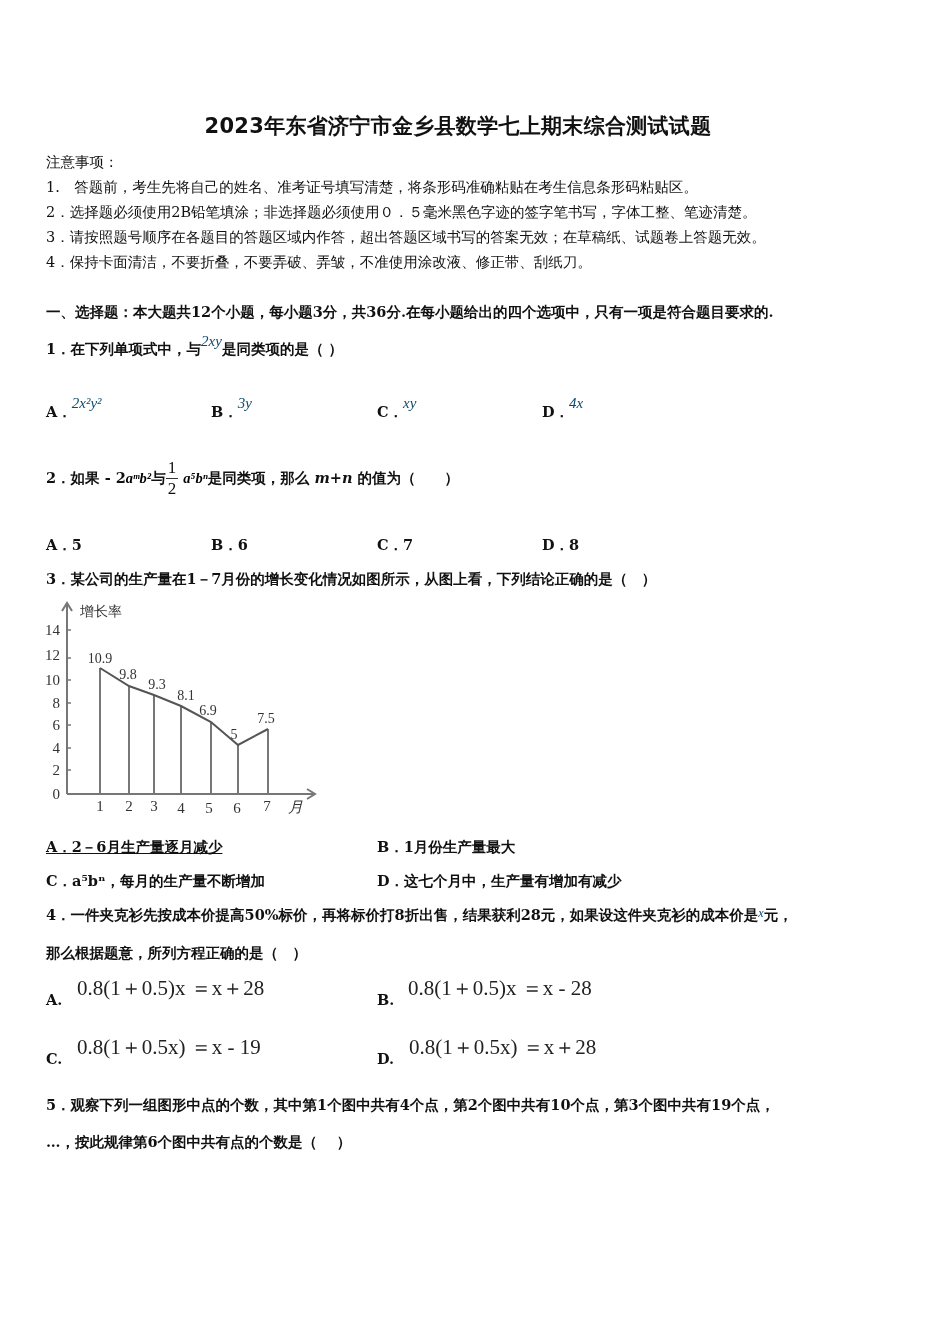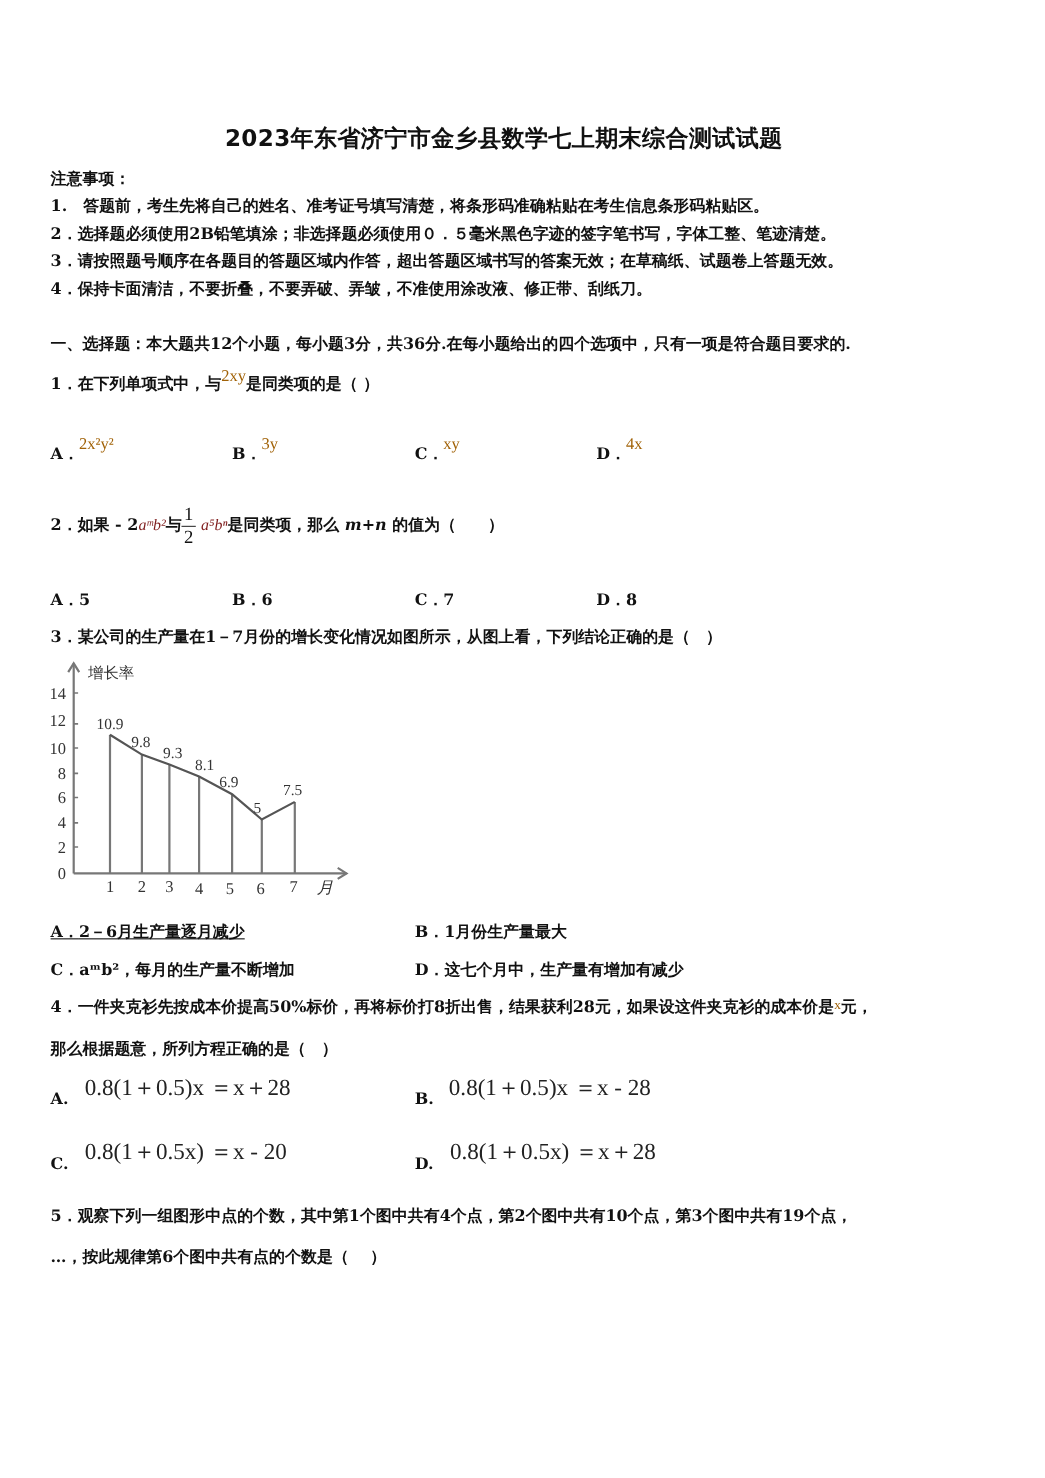--- a/index.html
+++ b/index.html
@@ -1,25 +1,25 @@
 <!DOCTYPE html>
 <html><head>
 <meta charset="utf-8">
 <style>
   html, body { margin: 0; padding: 0; background: #ffffff; }
   body { width: 950px; height: 1344px; position: relative; overflow: hidden;
          font-family: "DejaVu Serif", "Liberation Serif", serif; color: #111; }
   .abs { position: absolute; white-space: nowrap; }
   .title { left: 0; width: 916px; top: 112px; text-align: center; font-family: "DejaVu Sans", sans-serif;
            font-weight: bold; font-size: 21px; letter-spacing: 0.3px; }
-  .note { font-size: 14.5px; font-weight: bold; left: 46px; }
+  .note { font-size: 14.5px; font-weight: normal; left: 46px; }
   .q { font-size: 14.5px; font-weight: bold; left: 46px; }
   .opt { font-size: 14.5px; font-weight: bold; }
-  .math { font-family: "Liberation Serif", serif; font-weight: normal; color: #7f1d1d; }
-  .mathsup { font-family: "Liberation Serif", serif; font-weight: normal; color: #a16207; font-size: 15px; }
+  .math { font-family: "Liberation Serif", serif; font-weight: bold; color: #000000; }
+  .mathsup { font-family: "Liberation Serif", serif; font-style: italic; font-weight: normal; color: #0c4a6e; font-size: 15px; }
   .eq { font-family: "Liberation Serif", serif; font-weight: normal; font-size: 21px; color: #222; }
   .frac { display: inline-block; vertical-align: middle; text-align: center; font-family: "Liberation Serif", serif; font-weight: normal; font-size: 17px; line-height: 20px; }
   .frac .n { display: block; border-bottom: 1px solid #333; padding: 0 2px; }
   .frac .d { display: block; }
   svg text { font-family: "Liberation Serif", serif; }
 </style>
 </head>
 <body>
 
 <div class="abs title">2023年东省济宁市金乡县数学七上期末综合测试试题</div>
@@ -111,31 +111,31 @@
     <text x="141" y="216">4</text>
     <text x="169" y="216">5</text>
     <text x="197" y="216">6</text>
     <text x="227" y="214">7</text>
   </g>
   <text x="248" y="215" font-size="15" fill="#333" font-style="italic" font-family="DejaVu Sans, sans-serif">月</text>
 </svg>
 
 <div class="abs opt" style="top:838px; left:46px;text-decoration:underline;"><span>A．</span><span>2－6月生产量逐月减少</span></div>
 <div class="abs opt" style="top:838px; left:377px;"><span>B．</span><span>1月份生产量最大</span></div>
-<div class="abs opt" style="top:872px; left:46px;"><span>C．</span><span>aᵐb²，每月的生产量不断增加</span></div>
+<div class="abs opt" style="top:872px; left:46px;"><span>C．</span><span>a⁵bⁿ，每月的生产量不断增加</span></div>
 <div class="abs opt" style="top:872px; left:377px;"><span>D．</span><span>这七个月中，生产量有增加有减少</span></div>
 
 <div class="abs q" style="top:906px;">
   <span>4．一件夹克衫先按成本价提高50%标价，再将标价打8折出售，结果获利28元，如果设这件夹克衫的成本价是</span><span class="mathsup" style="font-size:12px;position:relative;top:-3px;">x</span><span>元，</span>
 </div>
 <div class="abs q" style="top:944px;">那么根据题意，所列方程正确的是（　）</div>
 
 <div class="abs opt" style="top:991px; left:46px;">A.</div>
 <div class="abs eq" style="top:974px; left:77px;">0.8(1＋0.5)x ＝x＋28</div>
 <div class="abs opt" style="top:991px; left:377px;">B.</div>
 <div class="abs eq" style="top:974px; left:408px;">0.8(1＋0.5)x ＝x - 28</div>
 <div class="abs opt" style="top:1050px; left:46px;">C.</div>
-<div class="abs eq" style="top:1033px; left:77px;">0.8(1＋0.5x) ＝x - 20</div>
+<div class="abs eq" style="top:1033px; left:77px;">0.8(1＋0.5x) ＝x - 19</div>
 <div class="abs opt" style="top:1050px; left:377px;">D.</div>
 <div class="abs eq" style="top:1033px; left:409px;">0.8(1＋0.5x) ＝x＋28</div>
 
 <div class="abs q" style="top:1096px;">5．观察下列一组图形中点的个数，其中第1个图中共有4个点，第2个图中共有10个点，第3个图中共有19个点，</div>
 <div class="abs q" style="top:1133px;">…，按此规律第6个图中共有点的个数是（　 ）</div>
 
 </body></html>

